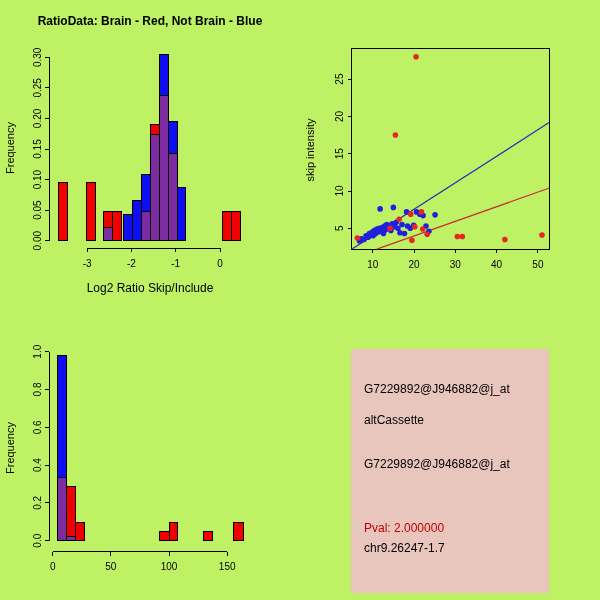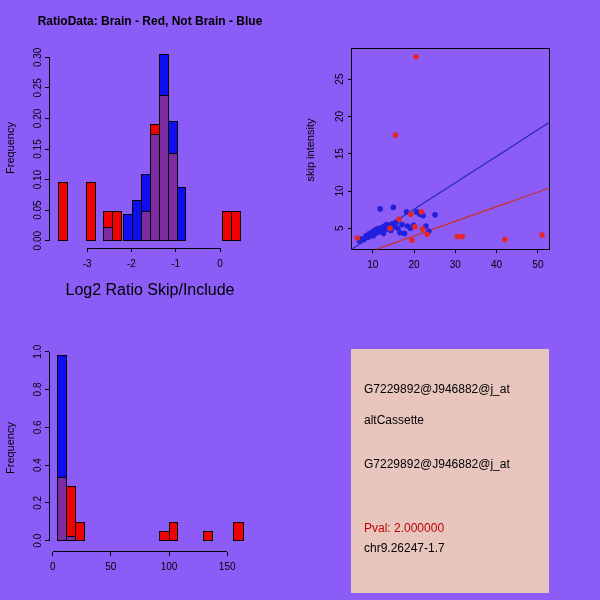--- a/index.html
+++ b/index.html
@@ -1,23 +1,23 @@
 <!DOCTYPE html>
 <html><head>
 <meta charset="utf-8">
 <style>
   html,body{margin:0;padding:0;background:#ffffff;}
-  .canvas{position:relative;width:600px;height:600px;background:#8b5cf6;overflow:hidden;
+  .canvas{position:relative;width:600px;height:600px;background:#bef264;overflow:hidden;
           font-family:"Liberation Sans",sans-serif;color:#000;}
   .panel-svg{position:absolute;width:300px;height:300px;}
   #svg-ratio-hist{left:0;top:0;}
   #svg-scatter{left:300px;top:0;}
   #svg-gene-hist{left:0;top:300px;}
   .ptitle{position:absolute;font-weight:bold;font-size:12px;text-align:center;white-space:nowrap;width:300px;}
-  .alabel{position:absolute;font-size:16px;text-align:center;white-space:nowrap;width:200px;}
+  .alabel{position:absolute;font-size:12px;text-align:center;white-space:nowrap;width:200px;}
   .vlabel{position:absolute;font-size:11px;text-align:center;white-space:nowrap;width:100px;height:14px;
           transform:rotate(-90deg);}
   .info-box{position:absolute;left:351px;top:349px;width:198px;height:244px;}
   .info-line{position:absolute;left:13px;font-size:12px;white-space:nowrap;}
   svg text{font-family:"Liberation Sans",sans-serif;}
 </style>
 </head>
 <body>
 
 <div class="canvas">

